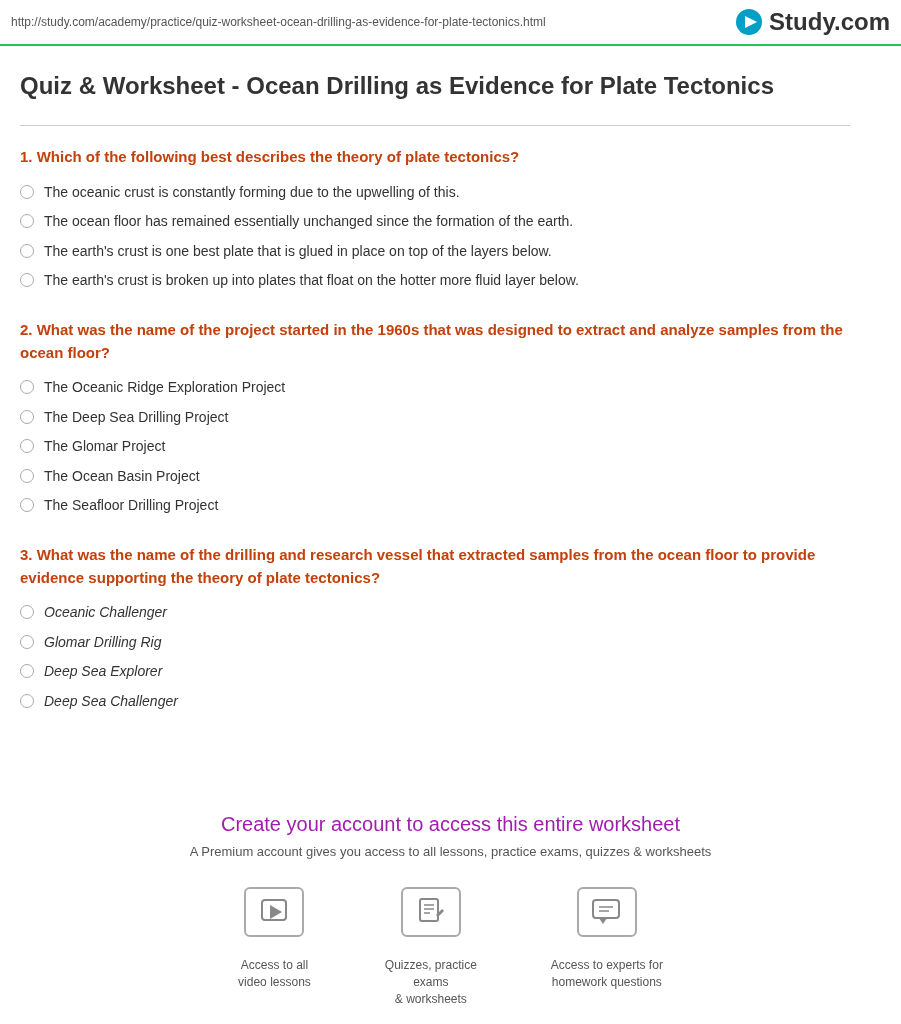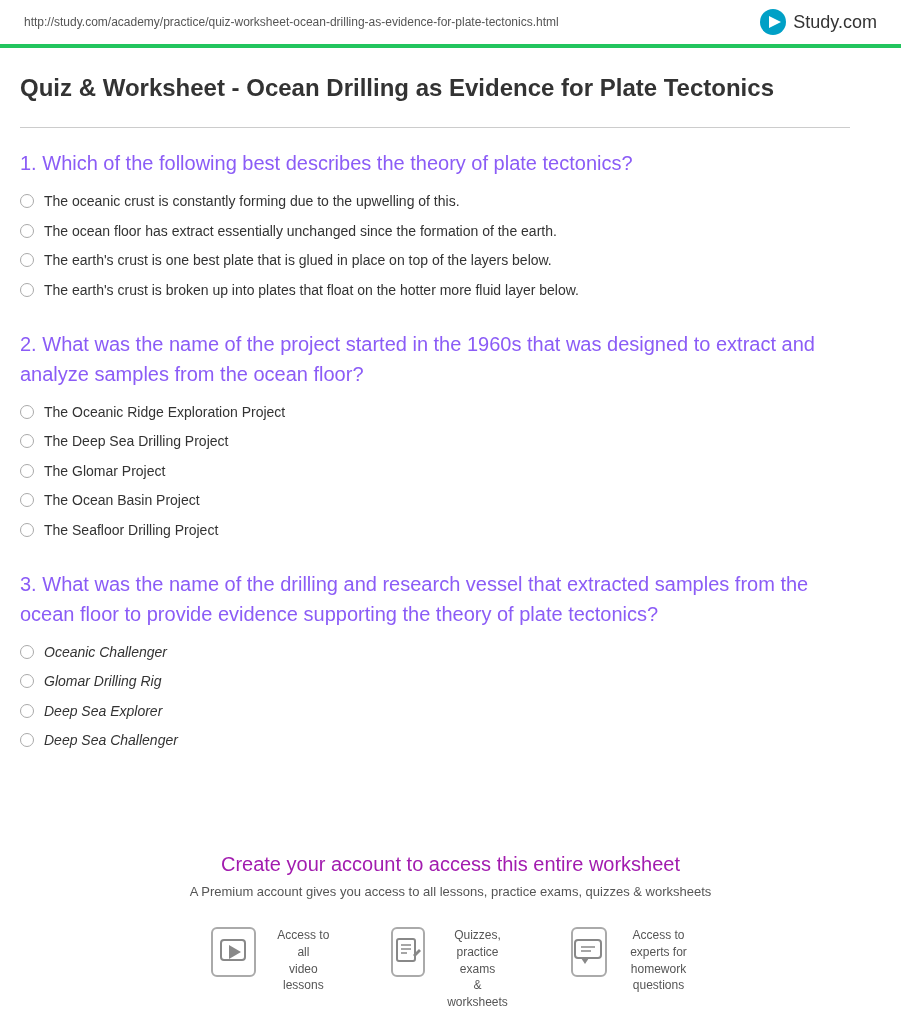--- a/index.html
+++ b/index.html
@@ -9,40 +9,40 @@
       color: #333;
       background: #fff;
       width: 901px;
     }
 
     
     .top-bar {
       display: flex;
       align-items: center;
       justify-content: space-between;
-      padding: 8px 24px;
-      border-bottom: 4px solid #22c55e;
+      padding: 8px 11px;
+      border-bottom: 2px solid #22c55e;
       background: #fff;
     }
     .top-bar .url {
       font-size: 12px;
       color: #555;
     }
     .logo-area {
       display: flex;
       align-items: center;
       gap: 6px;
     }
     .logo-icon {
       width: 28px;
       height: 28px;
     }
     .logo-text {
-      font-size: 18px;
-      font-weight: normal;
+      font-size: 24px;
+      font-weight: bold;
       color: #00a0c6;
     }
     .logo-text span {
       color: #333;
     }
 
     
     .content {
       padding: 24px 20px;
       max-width: 870px;
@@ -60,23 +60,23 @@
       border: none;
       border-top: 1px solid #ccc;
       margin: 0 0 20px 0;
     }
 
     .question-block {
       margin-bottom: 28px;
     }
 
     .question-text {
-      font-size: 20px;
-      font-weight: normal;
-      color: #8b5cf6;
+      font-size: 15px;
+      font-weight: bold;
+      color: #c2410c;
       margin-bottom: 14px;
       line-height: 1.5;
     }
 
     .answer-option {
       display: flex;
       align-items: flex-start;
       gap: 10px;
       margin-bottom: 10px;
       cursor: pointer;
@@ -124,21 +124,22 @@
 
     .cta-icons {
       display: flex;
       justify-content: center;
       gap: 60px;
       margin-bottom: 20px;
     }
 
     .cta-icon-item {
       display: flex;
-      flex-direction: row;
+      flex-direction: column;
+      align-items: center;
       gap: 20px;
       max-width: 120px;
     }
 
     .cta-icon-box {
       width: 60px;
       height: 50px;
       border: 2px solid #aaa;
       border-radius: 6px;
       display: flex;
@@ -181,21 +182,21 @@
     <p class="question-text">
       <span>1.</span>
       <span>Which of the following best describes the theory of plate tectonics?</span>
     </p>
     <div class="answer-option">
       <span class="radio-btn"></span>
       <span class="answer-label">The oceanic crust is constantly forming due to the upwelling of this.</span>
     </div>
     <div class="answer-option">
       <span class="radio-btn"></span>
-      <span class="answer-label">The ocean floor has extract essentially unchanged since the formation of the earth.</span>
+      <span class="answer-label">The ocean floor has remained essentially unchanged since the formation of the earth.</span>
     </div>
     <div class="answer-option">
       <span class="radio-btn"></span>
       <span class="answer-label">The earth's crust is one best plate that is glued in place on top of the layers below.</span>
     </div>
     <div class="answer-option">
       <span class="radio-btn"></span>
       <span class="answer-label">The earth's crust is broken up into plates that float on the hotter more fluid layer below.</span>
     </div>
   </div>

